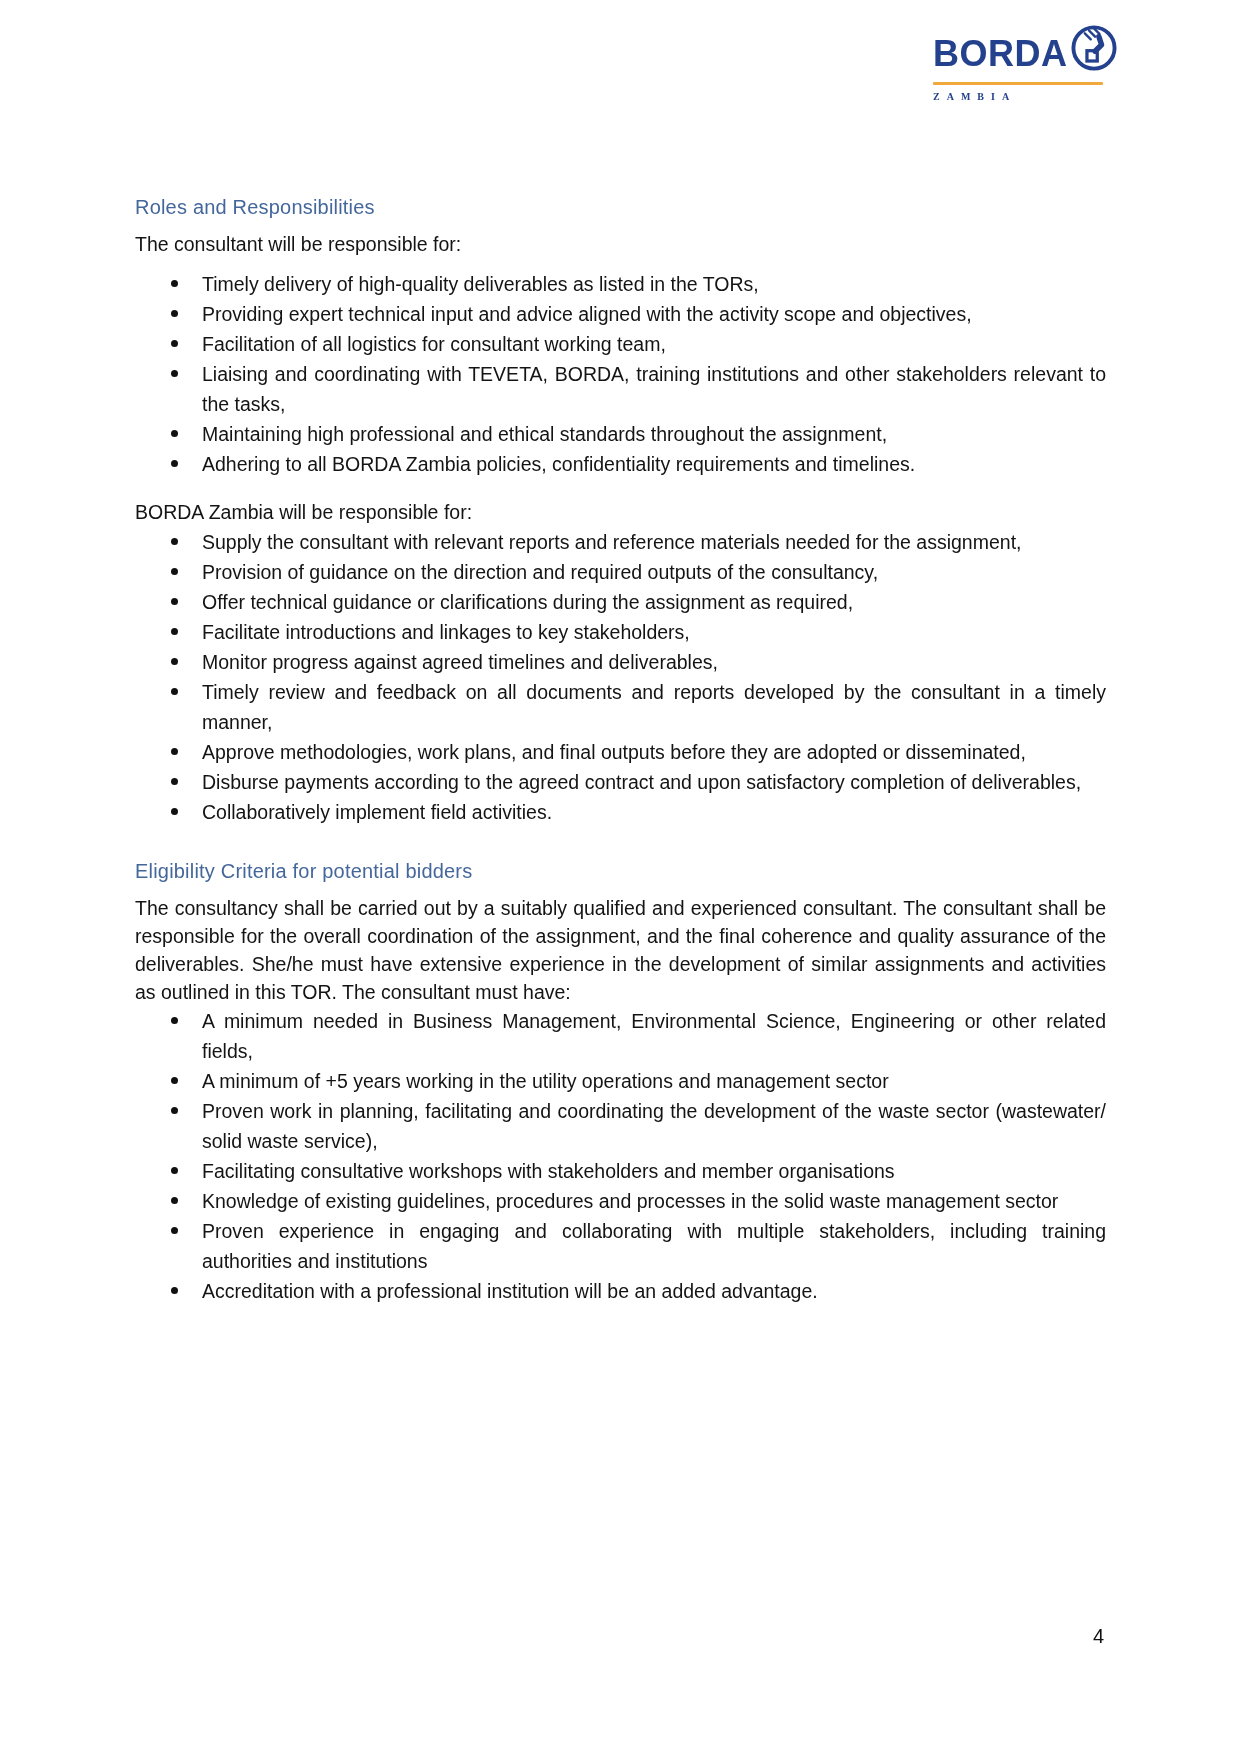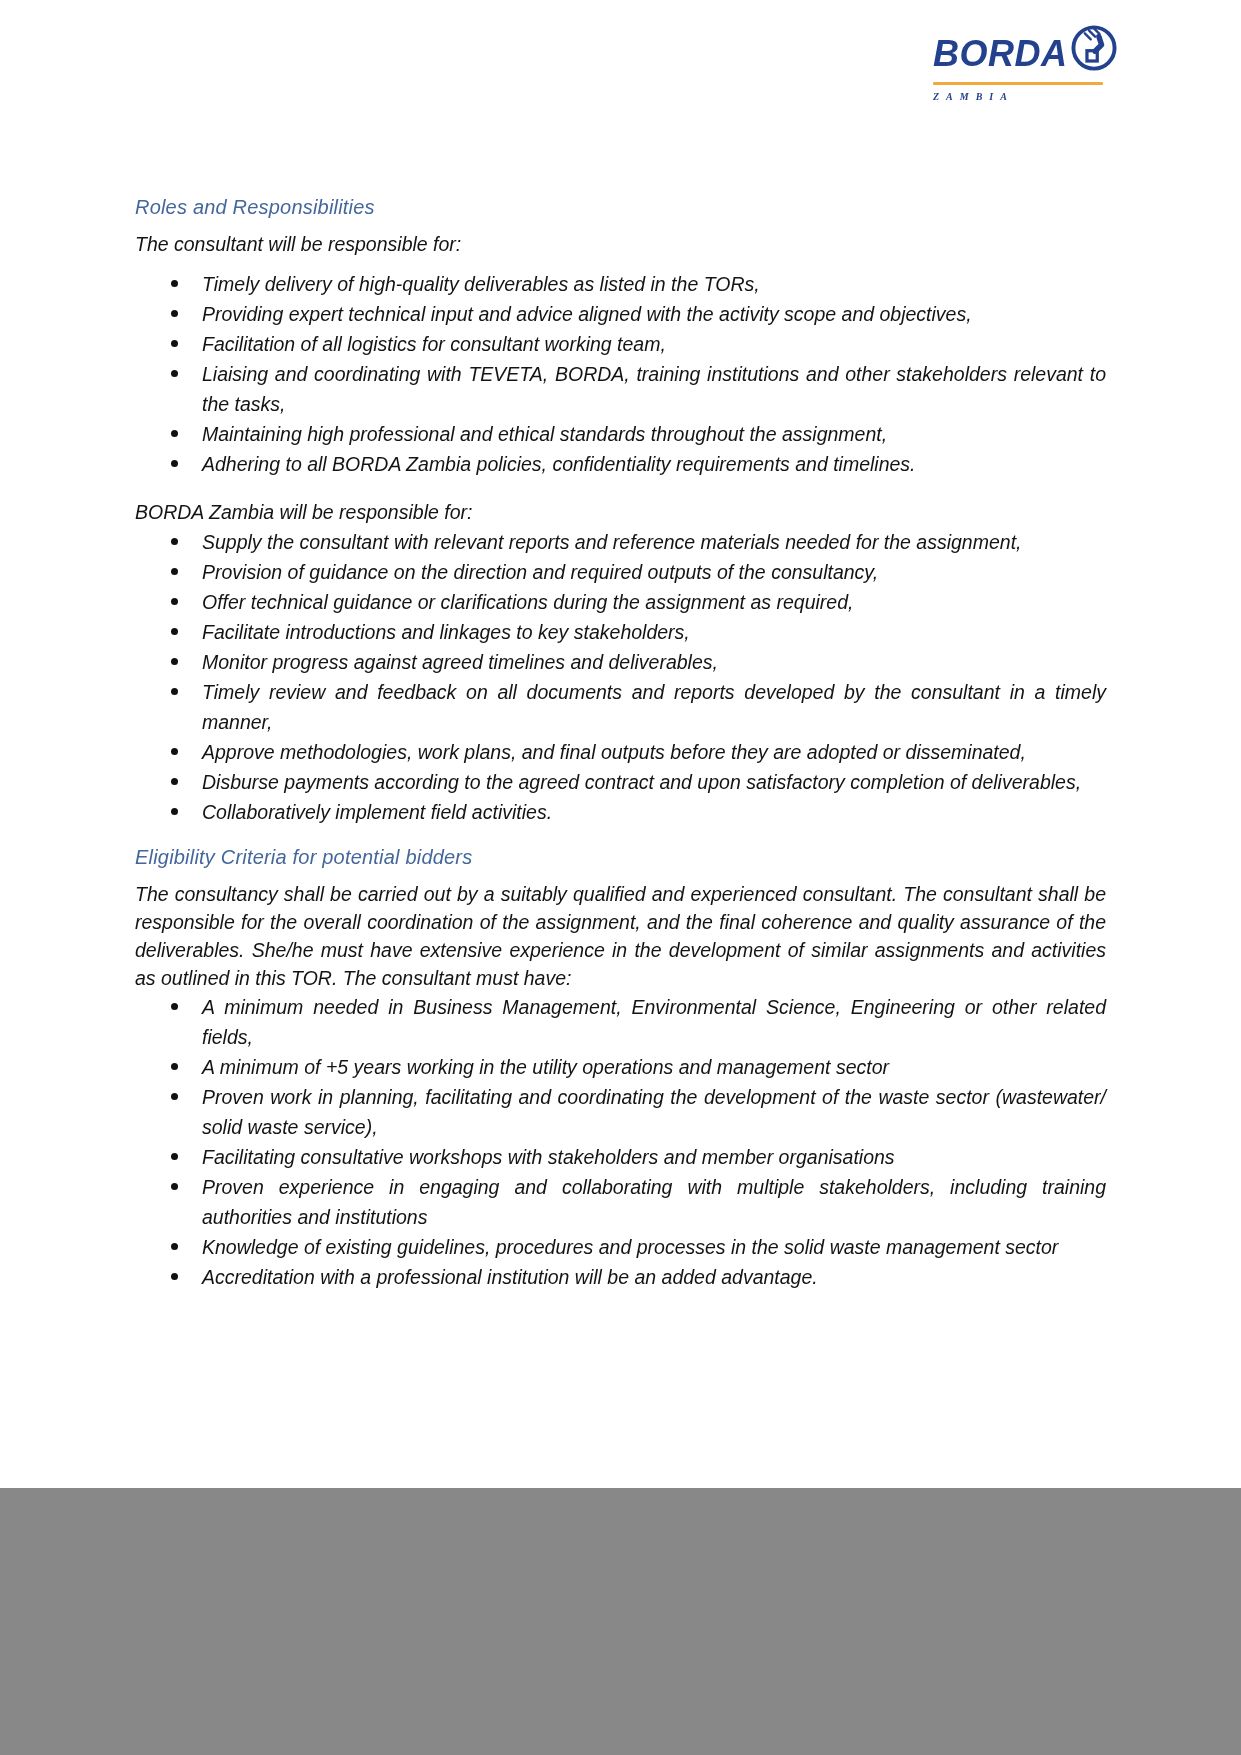--- a/index.html
+++ b/index.html
@@ -1,26 +1,25 @@
 <!DOCTYPE html>
 <html style="--brand: #24418E; --accent: #F2A93C; --heading: #44679B; --text: #141414;"><head>
 <meta charset="utf-8">
 <style>
   * { margin: 0; padding: 0; box-sizing: border-box; }
   html, body { background: #888; }
   .page {
     position: relative;
     width: 1241px;
-    height: 1488px;
+    height: 1755px;
     background: #ffffff;
     margin: 0 auto;
     font-family: "Liberation Sans", sans-serif;
     color: var(--text, #111);
     overflow: hidden;
-    font-style: italic;
   }
 
   
   .logo {
     position: absolute;
     top: 28px;
     right: 138px;
     width: 170px;
   }
   .logo-row {
@@ -60,21 +59,21 @@
     padding-top: 190px;
   }
   h1.doc-heading {
     font-size: 20px;
     font-weight: 400;
     line-height: 34px;
     color: var(--heading, #44679B);
     letter-spacing: 0.2px;
   }
   .h1-first { margin-bottom: 5px; }
-  .h1-later { margin-top: 13px; margin-bottom: 6px; }
+  .h1-later { margin-top: 27px; margin-bottom: 6px; }
 
   .intro {
     font-size: 19.5px;
     line-height: 30px;
   }
   .intro-gap-after { margin-bottom: 10px; }
   .intro-gap-before { margin-top: 18px; }
 
   .paragraph {
     font-size: 19.5px;
@@ -162,22 +161,22 @@
     </ul>
 
     <h1 class="doc-heading h1-later">Eligibility Criteria for potential bidders</h1>
     <p class="paragraph">The consultancy shall be carried out by a suitably qualified and experienced consultant. The consultant shall be responsible for the overall coordination of the assignment, and the final coherence and quality assurance of the deliverables. She/he must have extensive experience in the development of similar assignments and activities as outlined in this TOR. The consultant must have:</p>
 
     <ul class="bullets">
       <li>A minimum needed in Business Management, Environmental Science, Engineering or other related fields,</li>
       <li>A minimum of +5 years working in the utility operations and management sector</li>
       <li>Proven work in planning, facilitating and coordinating the development of the waste sector (wastewater/ solid waste service),</li>
       <li>Facilitating consultative workshops with stakeholders and member organisations</li>
+      <li>Knowledge of existing guidelines, procedures and processes in the solid waste management sector</li>
       <li>Proven experience in engaging and collaborating with multiple stakeholders, including training authorities and institutions</li>
-      <li>Knowledge of existing guidelines, procedures and processes in the solid waste management sector</li>
       <li>Accreditation with a professional institution will be an added advantage.</li>
     </ul>
 
   </div>
 
   <div class="page-number">4</div>
 
 </div>
 
 </body></html>

